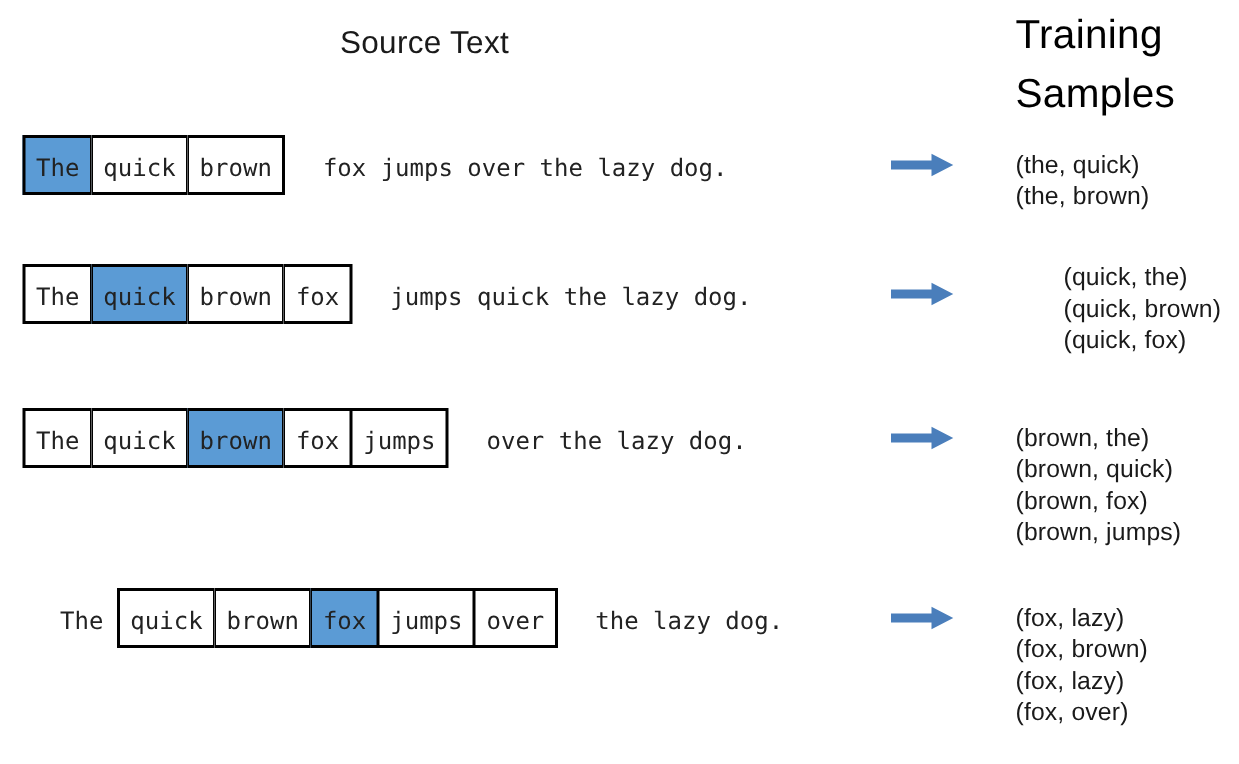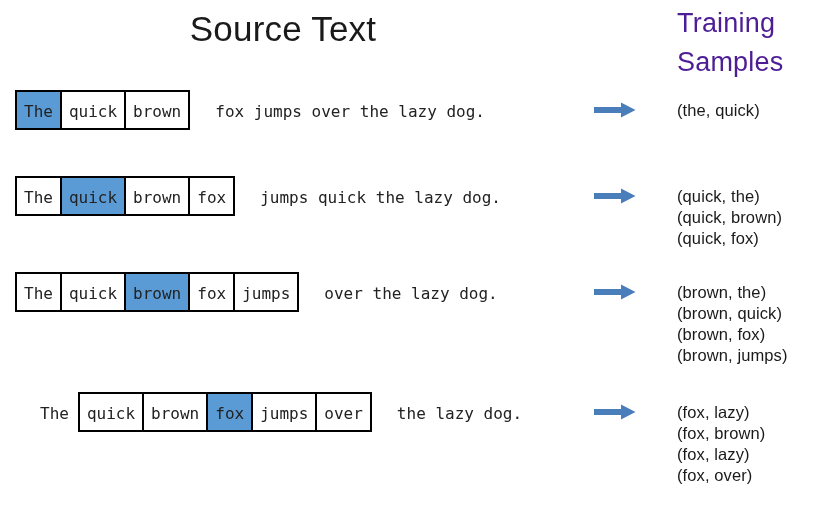--- a/index.html
+++ b/index.html
@@ -16,36 +16,36 @@
     color: #1a1a1a;
   }
 
   
   #source-text-title {
     position: absolute;
     left: 0;
     top: 12px;
     width: 566px;
     text-align: center;
-    font-size: 35px;
+    font-size: 21px;
     font-weight: 400;
     line-height: 34px;
     letter-spacing: 0.2px;
     color: #1a1a1a;
   }
   #training-samples-title {
     position: absolute;
     left: 677px;
     top: 4px;
     width: 149px;
     font-size: 27px;
     font-weight: 400;
     line-height: 39px;
     letter-spacing: 0.2px;
-    color: #4c1d95;
+    color: #000000;
   }
   #training-samples-title .tline { display: block; }
 
   
   .row {
     position: absolute;
     left: 0;
     height: 44px;
   }
   .sentence {
@@ -149,22 +149,23 @@
       <div class="arrow-wrap">
         <svg width="42" height="16" viewBox="0 0 42 16" xmlns="http://www.w3.org/2000/svg">
           <path d="M0 5 H27 V0.5 L41.5 8 L27 15.5 V11 H0 Z" fill="#4A7EBB"></path>
         </svg>
       </div>
     </div>
   </div>
 <div id="samples-container">
     <div class="samples" style="top: 100px;">
       <span class="sline">(the, quick)</span>
+      <span class="sline">(the, brown)</span>
     </div>
-    <div class="samples" style="top: 186px;">
+    <div class="samples" style="top: 175px; margin-left: 32px;">
       <span class="sline">(quick, the)</span>
       <span class="sline">(quick, brown)</span>
       <span class="sline">(quick, fox)</span>
     </div>
     <div class="samples" style="top: 282px;">
       <span class="sline">(brown, the)</span>
       <span class="sline">(brown, quick)</span>
       <span class="sline">(brown, fox)</span>
       <span class="sline">(brown, jumps)</span>
     </div>

